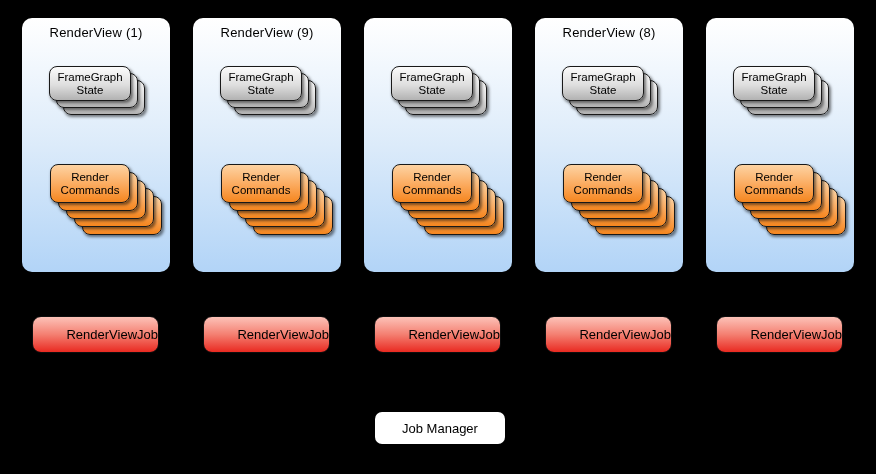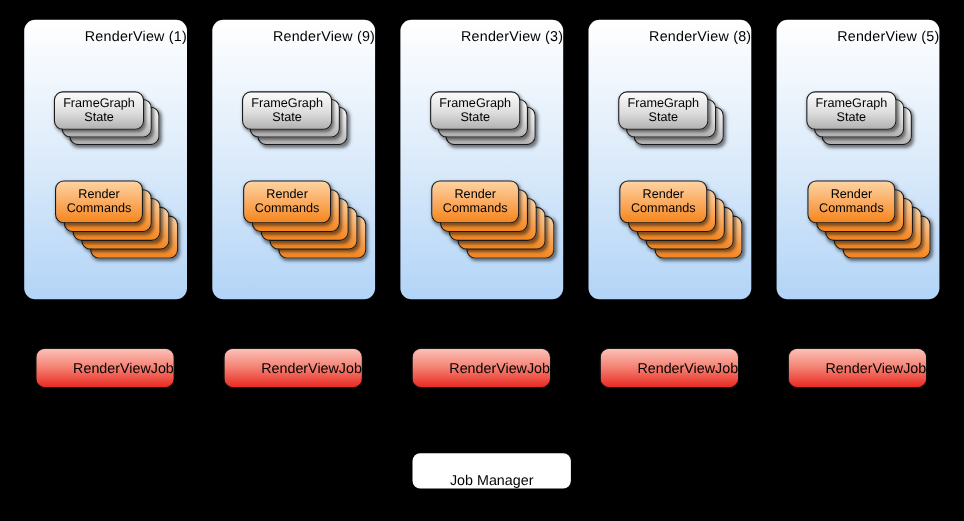--- a/index.html
+++ b/index.html
@@ -16,36 +16,36 @@
   
   .panel{
     position:absolute;top:18px;width:148px;height:254px;
     border-radius:10px;
     background:linear-gradient(180deg,#ffffff 0%,#dcebfa 50%,#b2d4f7 100%);
     box-shadow:2px 2px 4px rgba(0,0,0,0.6);
   }
   .p1{left:22px}.p2{left:193px}.p3{left:364px}.p4{left:535px}.p5{left:706px}
 
   .panel-title{
-    margin-top:7px;text-align:right;
+    margin-top:7px;text-align:center;
     font-size:13px;letter-spacing:0.2px;
   }
 
   
   .stack{position:absolute;}
   .fg{left:27px;top:48px;width:112px;height:66px;}
   .rc{left:28px;top:146px;width:116px;height:74px;}
 
   .card{
     position:absolute;
     border:1.5px solid #191919;
     border-radius:8px;
     box-shadow:1.5px 2px 3px rgba(0,0,0,0.5);
   }
-  .gcard{width:82px;height:35px;background:linear-gradient(180deg,#fbfbfb 0%,#dedede 55%,#b2b2b2 100%);margin-top:17px;}
+  .gcard{width:82px;height:35px;background:linear-gradient(180deg,#fbfbfb 0%,#dedede 55%,#b2b2b2 100%);}
   .c0{left:0;top:0;z-index:3}.c1{left:7px;top:7px;z-index:2}.c2{left:14px;top:14px;z-index:1}
 
   .ocard{width:80px;height:39px;background:linear-gradient(180deg,#fdd3a3 0%,#fba95c 55%,#f5861f 100%);}
   .r0{left:0;top:0;z-index:5}.r1{left:8px;top:8px;z-index:4}.r2{left:16px;top:16px;z-index:3}
   .r3{left:24px;top:24px;z-index:2}.r4{left:32px;top:32px;z-index:1}
 
   .lbl{
     width:100%;height:100%;
     display:flex;flex-direction:column;align-items:center;justify-content:center;
     font-size:11.5px;line-height:13px;text-align:center;
@@ -56,23 +56,23 @@
     position:absolute;top:316px;width:127px;height:37px;
     border:1.5px solid #0d0d0d;border-radius:9px;
     background:linear-gradient(180deg,#fcc2b8 0%,#f47f71 50%,#e92a21 100%);
     display:flex;align-items:center;justify-content:flex-end;
     font-size:13px;
   }
   .j1{left:32px}.j2{left:203px}.j3{left:374px}.j4{left:545px}.j5{left:716px}
 
   
   .jobmgr{
-    position:absolute;left:375px;top:412px;width:144px;height:32px;
+    position:absolute;left:375px;top:412px;width:130px;height:32px;
     border-radius:7px;background:#ffffff;
-    display:flex;align-items:flex-end;justify-content:center;
+    display:flex;align-items:center;justify-content:center;
     font-size:13px;
   }
 </style>
 </head>
 <body>
 
 <div class="panel p1">
   <div class="panel-title">RenderView (1)</div>
   <div class="stack fg">
     <div class="card gcard c2"></div>
@@ -118,21 +118,20 @@
     <div class="card ocard r0">
       <div class="lbl">
         <span>Render</span>
         <span>Commands</span>
       </div>
     </div>
   </div>
 </div>
 
 <div class="panel p3">
-  <div class="panel-title">RenderView (3)</div>
   <div class="stack fg">
     <div class="card gcard c2"></div>
     <div class="card gcard c1"></div>
     <div class="card gcard c0">
       <div class="lbl">
         <span>FrameGraph</span>
         <span>State</span>
       </div>
     </div>
   </div>
@@ -170,21 +169,20 @@
     <div class="card ocard r0">
       <div class="lbl">
         <span>Render</span>
         <span>Commands</span>
       </div>
     </div>
   </div>
 </div>
 
 <div class="panel p5">
-  <div class="panel-title">RenderView (5)</div>
   <div class="stack fg">
     <div class="card gcard c2"></div>
     <div class="card gcard c1"></div>
     <div class="card gcard c0">
       <div class="lbl">
         <span>FrameGraph</span>
         <span>State</span>
       </div>
     </div>
   </div>

